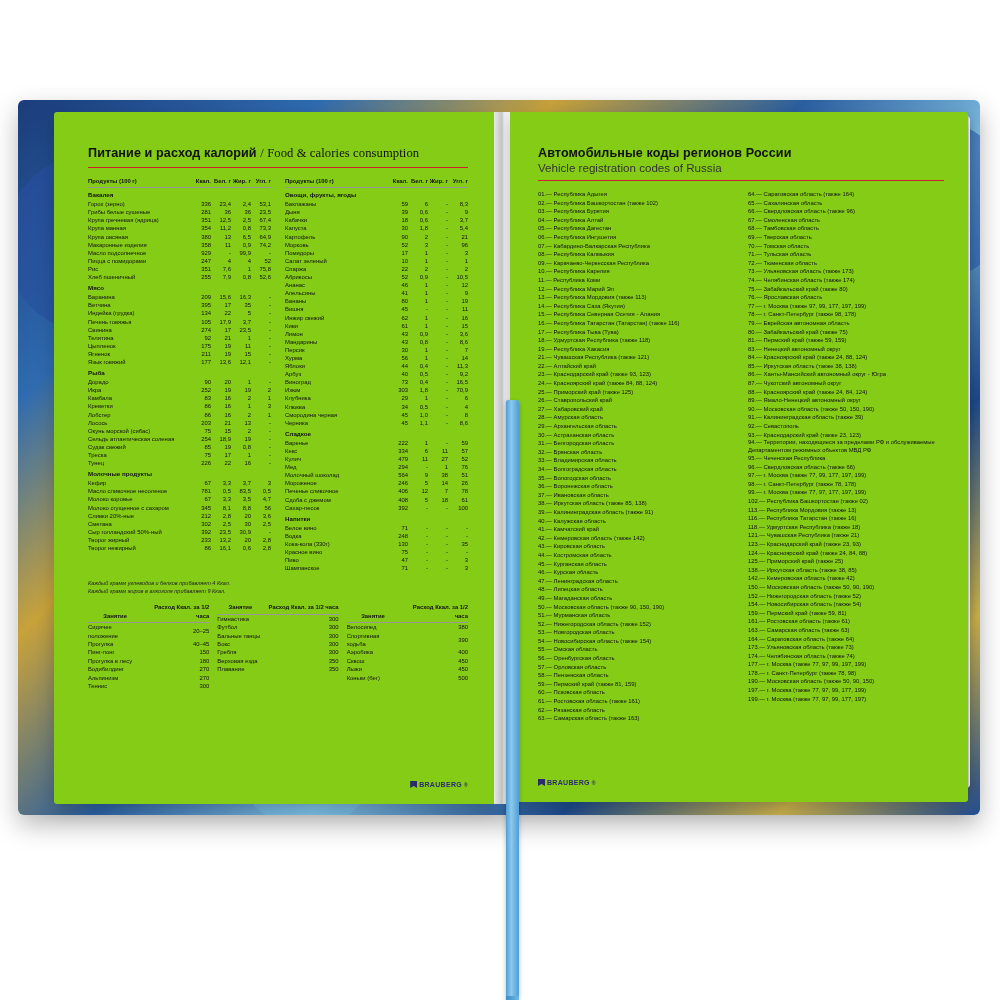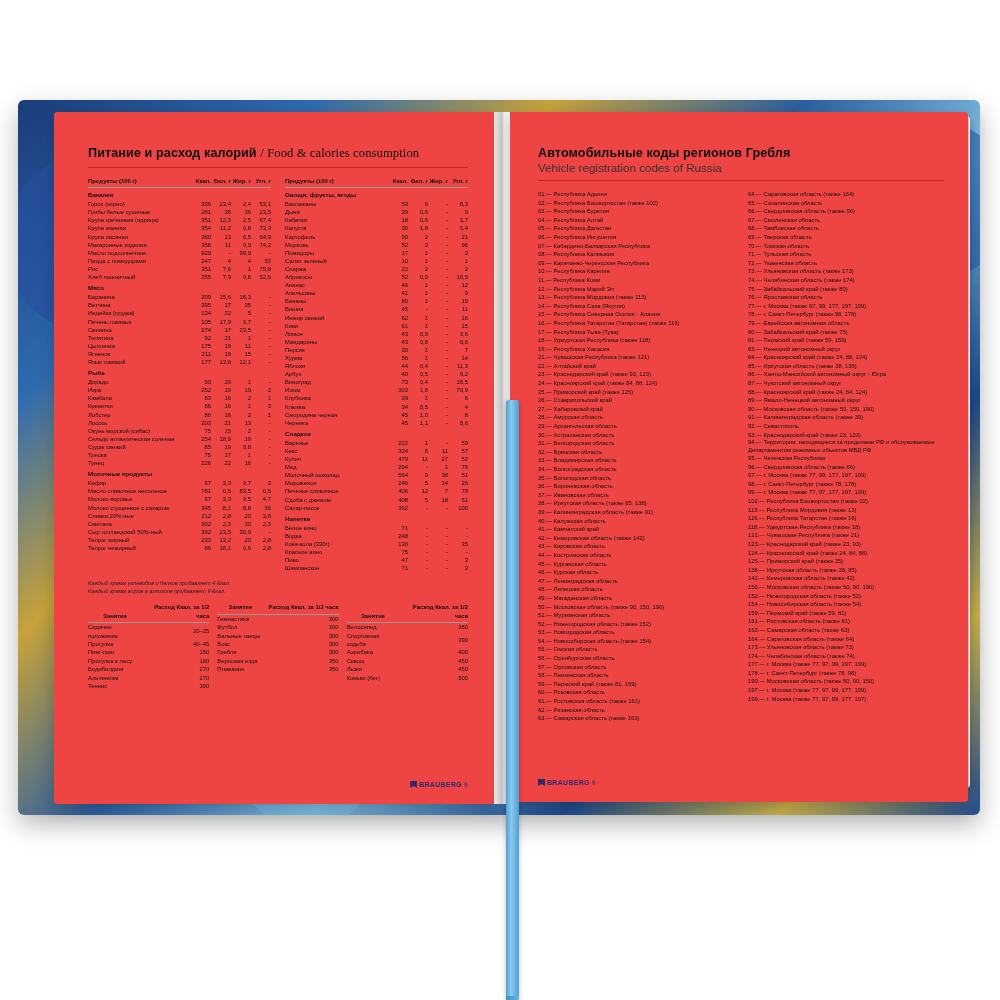--- a/index.html
+++ b/index.html
@@ -35,21 +35,21 @@
   }
   .pagestack{
     position:absolute;right:10px;top:16px;width:22px;height:672px;
     background:repeating-linear-gradient(to right,#fdfdfd 0 2px,#d8d8d8 2px 3px);
     border-radius:0 4px 4px 0;
     box-shadow:0 4px 10px rgba(0,0,0,.18);
   }
 
   
   .page{
-    position:absolute;top:12px;background:#ef4444;
+    position:absolute;top:12px;background:#84cc16;
     box-shadow:0 6px 18px rgba(0,0,0,.22);
   }
   .page.left{left:36px;width:440px;height:692px;border-radius:3px 0 0 3px;}
   .page.right{left:492px;width:458px;height:690px;border-radius:0 3px 3px 0;}
   .gutter{
     position:absolute;left:476px;top:12px;width:18px;height:692px;
     background:linear-gradient(to right,#e9e9e9,#c9c9c9 45%,#efefef 55%,#f8f8f8);
   }
   .ribbon{
     position:absolute;left:488px;top:300px;width:13px;height:600px;
@@ -888,21 +888,21 @@
         <span class="bmark"></span>
         <span>BRAUBERG</span>
           <span class="reg">®</span>
       </div>
     </div>
 
     <div class="gutter"></div>
 
     <div class="page right">
       <div class="inner">
-        <h1 class="title">Автомобильные коды регионов Гребля</h1>
+        <h1 class="title">Автомобильные коды регионов России</h1>
         <div class="subtitle">Vehicle registration codes of Russia</div>
         <div class="rule"></div>
         <div class="regs">
           <div class="regcol" id="reg1">
               <div class="ritem">01.— Республика Адыгея</div>
               <div class="ritem">02.— Республика Башкортостан (также 102)</div>
               <div class="ritem">03.— Республика Бурятия</div>
               <div class="ritem">04.— Республика Алтай</div>
               <div class="ritem">05.— Республика Дагестан</div>
               <div class="ritem">06.— Республика Ингушетия</div>

